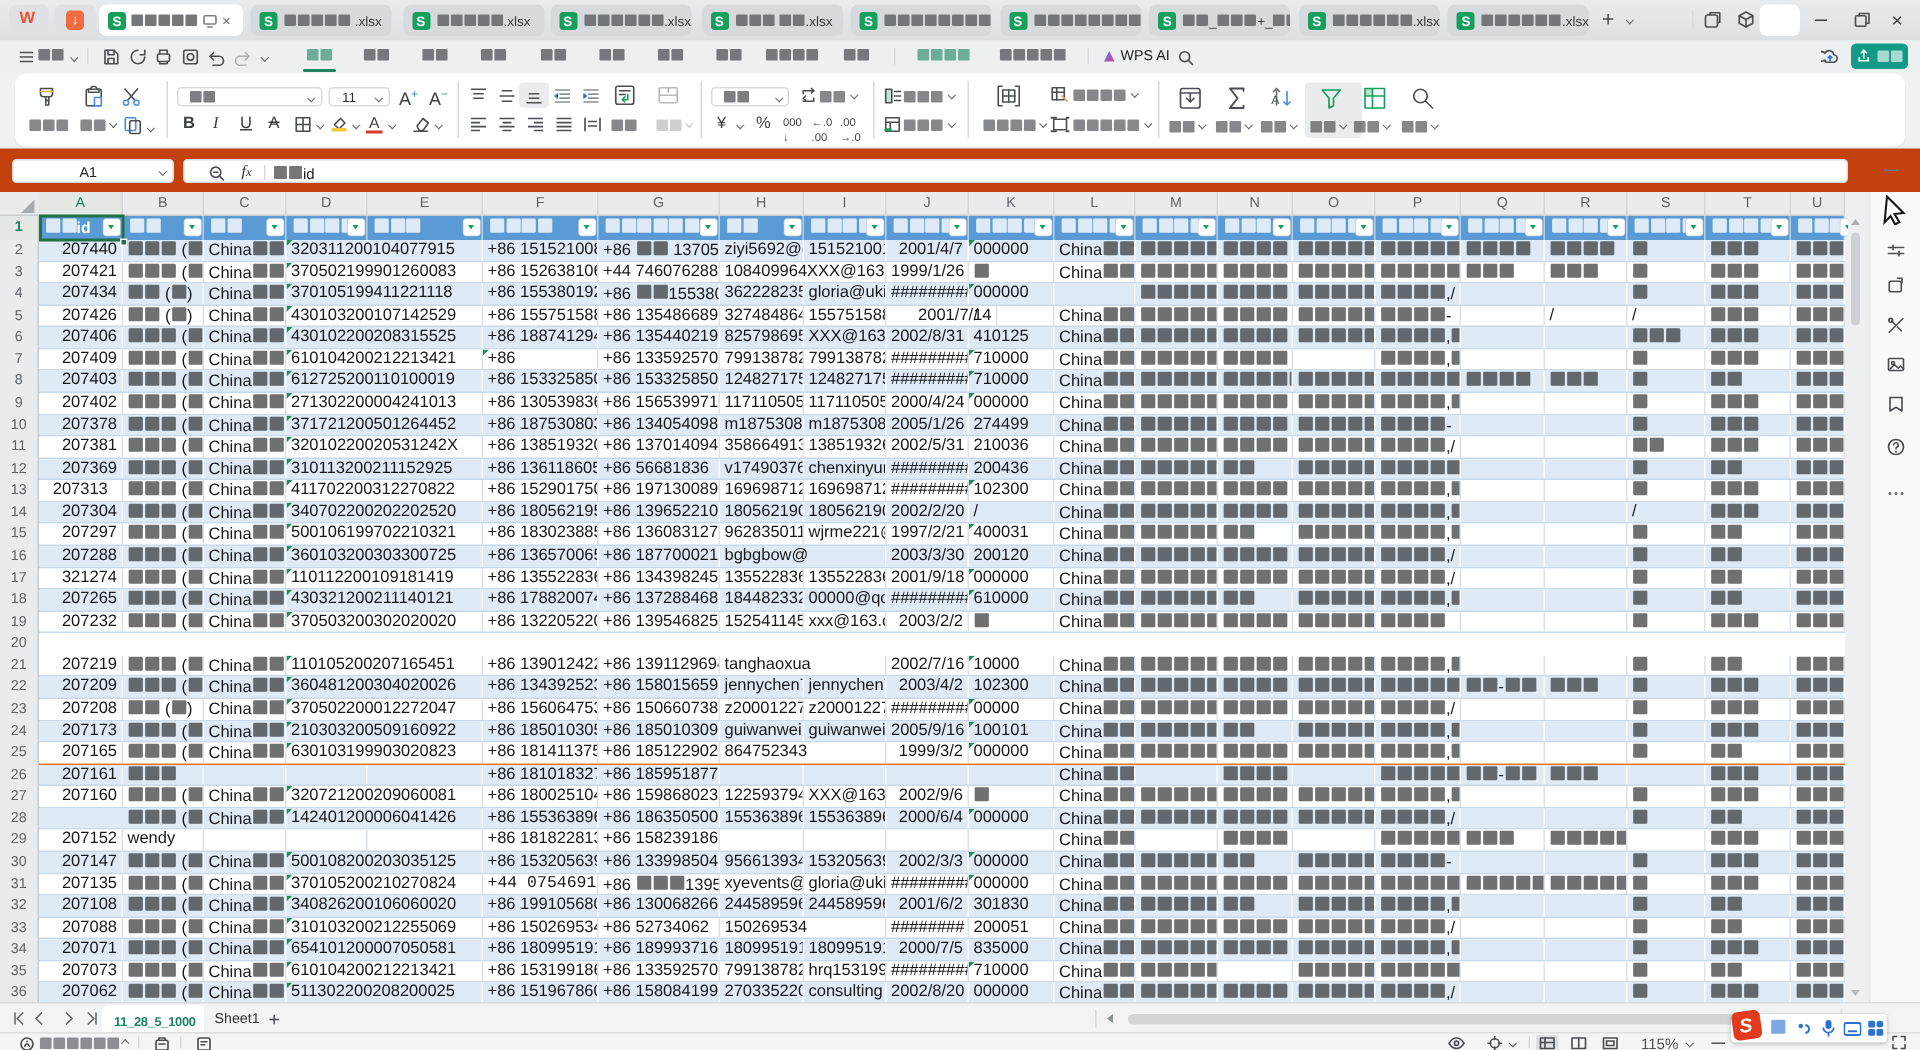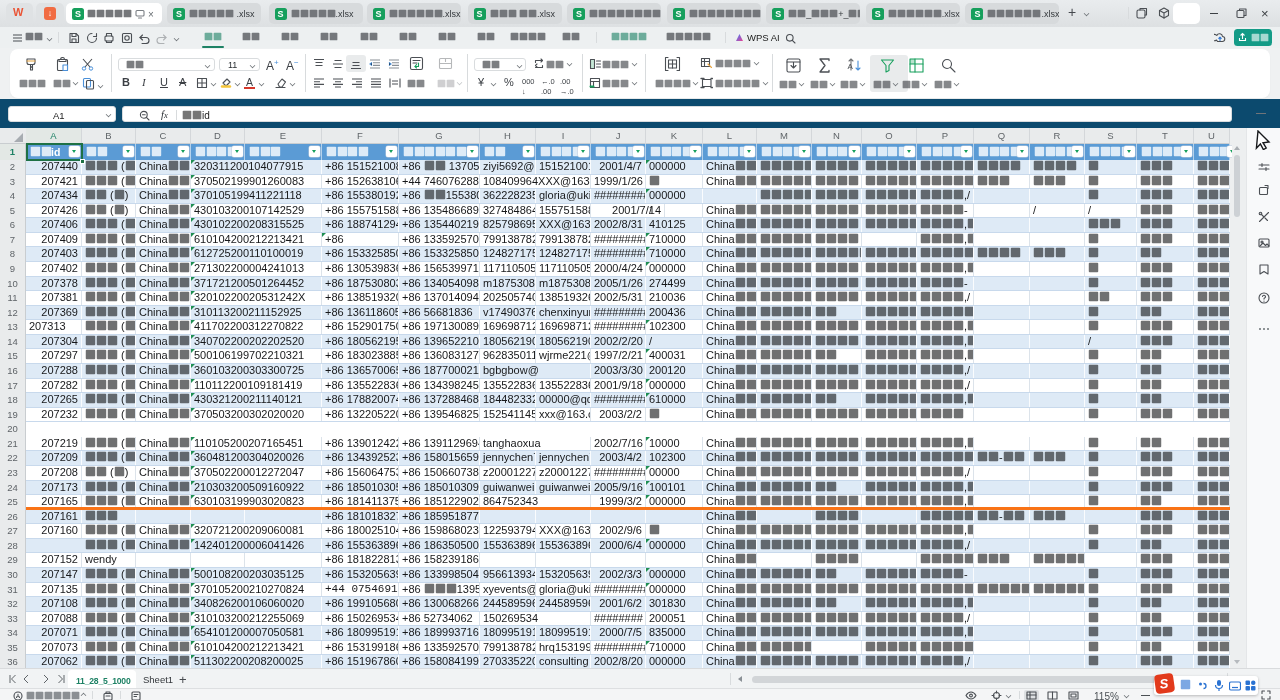--- a/index.html
+++ b/index.html
@@ -13,21 +13,21 @@
 .sico{position:absolute;top:4.5px;width:12px;height:12px;border-radius:2.5px;background:#169F5C;color:#fff;font-weight:bold;font-size:9px;text-align:center;line-height:12px}
 .menubar{left:0;top:27px;width:1280px;height:21px;background:#EDF0F1}
 .mi{position:absolute;top:0;height:21px;line-height:21px;white-space:nowrap}
 .gtxt{color:#1E8265}
 .ulg{position:absolute;height:2px;background:#1E8265;border-radius:1px}
 .vsep{position:absolute;width:1px;background:#D8DBDD}
 .ribbon{left:10px;top:49px;width:1260px;height:49px;background:#fff;border-radius:8px}
 .rl{position:absolute;font-size:9px;color:#3b3f44;white-space:nowrap;line-height:10px}
 .rbx{position:absolute;border:1px solid #D9DCDE;border-radius:3px;background:#fff}
 .chev{display:inline-block;width:5px;height:5px;border-right:1px solid #6b7075;border-bottom:1px solid #6b7075;transform:rotate(45deg) scale(.8);vertical-align:2px}
-.fbar{left:0;top:99px;width:1280px;height:29px;background:#0c4a6e}
+.fbar{left:0;top:99px;width:1280px;height:29px;background:#c2410c}
 .grid{left:0;top:128px;width:1246px;height:540px;background:#fff;overflow:hidden}
 .colstrip{position:absolute;left:0;top:0;width:1246px;height:15.5px;background:#E9EBEC;border-bottom:1px solid #C9CDD0}
 .cl{position:absolute;top:0;height:15.5px;font-size:9.5px;color:#5f6468;text-align:center;line-height:15px;border-right:1px solid #D4D7DA}
 .rownums{position:absolute;left:0;top:15.5px;width:26px;height:524px;background:#E9EBEC;border-right:1px solid #C9CDD0}
 .rn{position:absolute;left:0;width:25px;text-align:center;font-size:9.5px;color:#5f6468}
 .hrow{position:absolute;left:26px;top:15.5px;height:16.5px;background:#5B9BD5}
 .hc{position:absolute;top:0;height:16.5px;color:#fff;font-weight:bold;font-size:10.5px;line-height:16px;padding-left:4px;overflow:hidden;white-space:nowrap;border-right:1px solid rgba(255,255,255,.55)}
 .fbtn{position:absolute;top:2.5px;width:11px;height:11px;background:#fff;border-radius:2px;box-shadow:0 0 0 .5px #c2cedd}
 .fbtn:after{content:"";position:absolute;left:2.6px;top:4px;border-left:2.8px solid transparent;border-right:2.8px solid transparent;border-top:3.6px solid #169F5C}
 .drow{position:absolute;left:26px;width:1204px;overflow:hidden;font-size:11px;color:#17181a;white-space:nowrap}
@@ -689,21 +689,21 @@
 <div class="dc" style="left:1111px;width:57px;"><i></i><i></i><i></i></div>
 <div class="dc" style="left:1168px;width:36px;"><i></i><i></i><i></i></div>
 </div>
 <div class="drow rw" style="top:163.13px;height:14.57px;border-bottom:1px solid #C8D9EC">
 <div class="dc" style="left:0px;width:56px;text-align:right;">207381</div>
 <div class="dc" style="left:56px;width:54px;"><i></i><i></i><i></i> (<i></i></div>
 <div class="dc" style="left:110px;width:55px;">China<i></i><i></i></div>
 <div class="dc" style="left:165px;width:131px;"><span class="tri" style="position:absolute;left:0;top:0;width:5px;height:5px"></span>32010220020531242X</div>
 <div class="dc" style="left:296px;width:77px;">+86 138519320</div>
 <div class="dc" style="left:373px;width:81px;">+86 1370140948</div>
-<div class="dc" style="left:454px;width:56px;">202505740</div>
+<div class="dc" style="left:454px;width:56px;">358664913</div>
 <div class="dc" style="left:510px;width:55px;">138519326</div>
 <div class="dc" style="left:565px;width:55px;text-align:right;">2002/5/31</div>
 <div class="dc" style="left:620px;width:57px;">210036</div>
 <div class="dc" style="left:677px;width:54px;">China<i></i><i></i></div>
 <div class="dc" style="left:731px;width:55px;"><i></i><i></i><i></i><i></i><i></i></div>
 <div class="dc" style="left:786px;width:50px;"><i></i><i></i><i></i><i></i></div>
 <div class="dc" style="left:836px;width:55px;"><i></i><i></i><i></i><i></i><i></i></div>
 <div class="dc" style="left:891px;width:57px;"><i></i><i></i><i></i><i></i>,/</div>
 <div class="dc" style="left:948px;width:56px;"></div>
 <div class="dc" style="left:1004px;width:55px;"></div>
@@ -727,21 +727,21 @@
 <div class="dc" style="left:786px;width:50px;"><i></i><i></i></div>
 <div class="dc" style="left:836px;width:55px;"><i></i><i></i><i></i><i></i><i></i></div>
 <div class="dc" style="left:891px;width:57px;"><i></i><i></i><i></i><i></i><i></i></div>
 <div class="dc" style="left:948px;width:56px;"></div>
 <div class="dc" style="left:1004px;width:55px;"></div>
 <div class="dc" style="left:1059px;width:52px;"><i></i></div>
 <div class="dc" style="left:1111px;width:57px;"><i></i><i></i></div>
 <div class="dc" style="left:1168px;width:36px;"><i></i><i></i><i></i></div>
 </div>
 <div class="drow rw" style="top:192.27px;height:14.57px;border-bottom:1px solid #C8D9EC">
-<div class="dc" style="left:0px;width:56px;text-align:left;">207313</div>
+<div class="dc" style="left:0px;width:56px;text-align:center;">207313</div>
 <div class="dc" style="left:56px;width:54px;"><i></i><i></i><i></i> (<i></i></div>
 <div class="dc" style="left:110px;width:55px;">China<i></i><i></i></div>
 <div class="dc" style="left:165px;width:131px;"><span class="tri" style="position:absolute;left:0;top:0;width:5px;height:5px"></span>411702200312270822</div>
 <div class="dc" style="left:296px;width:77px;">+86 152901750</div>
 <div class="dc" style="left:373px;width:81px;">+86 1971300890</div>
 <div class="dc" style="left:454px;width:56px;">169698712</div>
 <div class="dc" style="left:510px;width:55px;">169698712</div>
 <div class="dc" style="left:565px;width:55px;text-align:right;">#########</div>
 <div class="dc" style="left:620px;width:57px;"><span class="tri" style="position:absolute;left:0;top:0;width:5px;height:5px"></span>102300</div>
 <div class="dc" style="left:677px;width:54px;">China<i></i><i></i></div>
@@ -814,21 +814,21 @@
 <div class="dc" style="left:786px;width:50px;"><i></i><i></i><i></i><i></i></div>
 <div class="dc" style="left:836px;width:55px;"><i></i><i></i><i></i><i></i><i></i></div>
 <div class="dc" style="left:891px;width:57px;"><i></i><i></i><i></i><i></i>,/</div>
 <div class="dc" style="left:948px;width:56px;"></div>
 <div class="dc" style="left:1004px;width:55px;"></div>
 <div class="dc" style="left:1059px;width:52px;"><i></i></div>
 <div class="dc" style="left:1111px;width:57px;"><i></i><i></i></div>
 <div class="dc" style="left:1168px;width:36px;"><i></i><i></i><i></i></div>
 </div>
 <div class="drow rw" style="top:250.55px;height:14.57px;border-bottom:1px solid #C8D9EC">
-<div class="dc" style="left:0px;width:56px;text-align:right;">207282</div>
+<div class="dc" style="left:0px;width:56px;text-align:right;">321274</div>
 <div class="dc" style="left:56px;width:54px;"><i></i><i></i><i></i> (<i></i></div>
 <div class="dc" style="left:110px;width:55px;">China<i></i><i></i></div>
 <div class="dc" style="left:165px;width:131px;"><span class="tri" style="position:absolute;left:0;top:0;width:5px;height:5px"></span>110112200109181419</div>
 <div class="dc" style="left:296px;width:77px;">+86 135522836</div>
 <div class="dc" style="left:373px;width:81px;">+86 1343982452</div>
 <div class="dc" style="left:454px;width:56px;">135522836</div>
 <div class="dc" style="left:510px;width:55px;">135522836</div>
 <div class="dc" style="left:565px;width:55px;text-align:right;">2001/9/18</div>
 <div class="dc" style="left:620px;width:57px;"><span class="tri" style="position:absolute;left:0;top:0;width:5px;height:5px"></span>000000</div>
 <div class="dc" style="left:677px;width:54px;">China<i></i><i></i></div>
@@ -988,21 +988,21 @@
 <div class="dc" style="left:731px;width:55px;"><i></i><i></i><i></i><i></i><i></i></div>
 <div class="dc" style="left:786px;width:50px;"><i></i><i></i></div>
 <div class="dc" style="left:836px;width:55px;"><i></i><i></i><i></i><i></i><i></i></div>
 <div class="dc" style="left:891px;width:57px;"><i></i><i></i><i></i><i></i>,<i></i></div>
 <div class="dc" style="left:948px;width:56px;"></div>
 <div class="dc" style="left:1004px;width:55px;"></div>
 <div class="dc" style="left:1059px;width:52px;"><i></i></div>
 <div class="dc" style="left:1111px;width:57px;"><i></i><i></i><i></i></div>
 <div class="dc" style="left:1168px;width:36px;"><i></i><i></i><i></i></div>
 </div>
-<div class="drow rw" style="top:367.11px;height:14.57px;border-bottom:3px solid #f97316">
+<div class="drow rw" style="top:367.11px;height:14.57px;border-bottom:1px solid #f97316">
 <div class="dc" style="left:0px;width:56px;text-align:right;">207165</div>
 <div class="dc" style="left:56px;width:54px;"><i></i><i></i><i></i> (<i></i></div>
 <div class="dc" style="left:110px;width:55px;">China<i></i><i></i></div>
 <div class="dc" style="left:165px;width:131px;"><span class="tri" style="position:absolute;left:0;top:0;width:5px;height:5px"></span>630103199903020823</div>
 <div class="dc" style="left:296px;width:77px;">+86 181411375</div>
 <div class="dc" style="left:373px;width:81px;">+86 1851229020</div>
 <div class="dc" style="left:454px;width:111px;">864752343</div>
 <div class="dc" style="left:565px;width:55px;text-align:right;">1999/3/2</div>
 <div class="dc" style="left:620px;width:57px;"><span class="tri" style="position:absolute;left:0;top:0;width:5px;height:5px"></span>000000</div>
 <div class="dc" style="left:677px;width:54px;">China<i></i><i></i></div>

